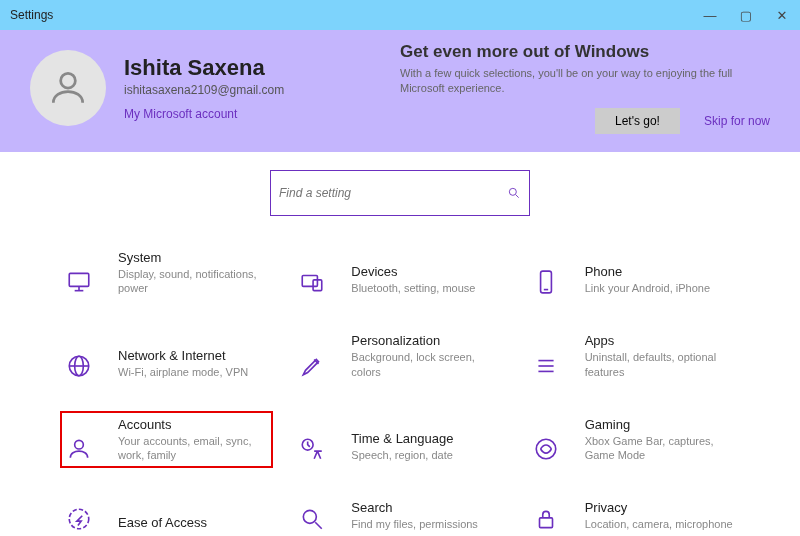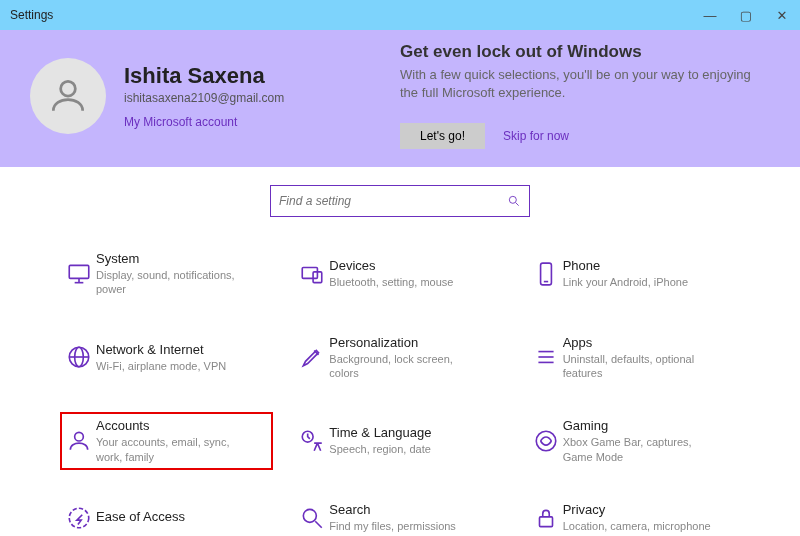--- a/index.html
+++ b/index.html
@@ -8,29 +8,29 @@
 .titlebar .title { flex: 1; }
 .titlebar .win-btn { width: 36px; height: 30px; display: flex; align-items: center; justify-content: center; font-size: 13px; color: #444; font-family: Arial; }
 .header { background: #c4b5fd; padding: 12px 30px 18px 30px; display: flex; }
 .profile { display: flex; flex: 1; align-items: center; gap: 18px; }
 .avatar { width: 76px; height: 76px; border-radius: 50%; background: #e4e4e4; display: flex; align-items: center; justify-content: center; }
 .profile-text h2 { font-size: 22px; font-weight: 600; color: #222; }
 .profile-text .email { font-size: 12px; color: #555; margin-top: 2px; }
 .profile-text .link { font-size: 12px; color: #6b2fbf; margin-top: 10px; cursor: pointer; }
 .promo { flex: 1; }
 .promo h3 { font-size: 17px; font-weight: 600; margin-bottom: 4px; }
-.promo p { font-size: 13px; color: #666; margin-bottom: 22px; line-height: 1.35; }
-.promo-row { display: flex; align-items: center; gap: 18px; }
+.promo p { font-size: 11px; color: #666; margin-bottom: 12px; line-height: 1.35; }
+.promo-row { display: flex; align-items: center; gap: 24px; justify-content: flex-end; }
 .promo-btn { background: #ccc; border: none; padding: 6px 20px; font-size: 12px; cursor: pointer; }
 .skip { font-size: 12px; color: #6b2fbf; cursor: pointer; }
 .search-wrap { display: flex; justify-content: center; padding: 18px 0 8px 0; background: #fff; }
-.search-box { width: 260px; height: 32px; border: 1.5px solid #6b2fbf; outline: none; display: flex; align-items: center; padding: 0 8px; }
+.search-box { width: 260px; height: 46px; border: 1.5px solid #6b2fbf; outline: none; display: flex; align-items: center; padding: 0 8px; }
 .search-box input { border: none; outline: none; flex: 1; font-size: 12px; font-style: italic; color: #888; background: transparent; }
 .grid { padding: 20px 60px; display: grid; grid-template-columns: repeat(3, 1fr); row-gap: 26px; column-gap: 20px; }
-.tile { display: flex; gap: 4px; align-items: center; cursor: pointer; padding: 6px; }
+.tile { display: flex; gap: 26px; align-items: flex-end; cursor: pointer; padding: 6px; }
 .tile.highlight { border: 2px solid #e60000; padding: 4px; }
 .tile .ico { width: 26px; height: 26px; flex-shrink: 0; display: flex; align-items: center; justify-content: center; color: #6b2fbf; }
 .tile .ico svg { stroke: #6b2fbf; fill: none; stroke-width: 1.5; }
 .tile-text .t-title { font-size: 13px; color: #222; margin-bottom: 2px; }
 .tile-text .t-desc { font-size: 11px; color: #888; line-height: 1.3; max-width: 150px; }
 </style>
 </head>
 <body>
 
 <div class="titlebar">
@@ -48,21 +48,21 @@
           <path d="M4 20c0-4 4-6 8-6s8 2 8 6" stroke="#888" fill="none" stroke-width="1.5"></path>
         </svg>
     </div>
     <div class="profile-text">
       <h2>Ishita Saxena</h2>
       <div class="email">ishitasaxena2109@gmail.com</div>
       <div class="link">My Microsoft account</div>
     </div>
   </div>
   <div class="promo">
-    <h3>Get even lock out of Windows</h3>
+    <h3>Get even more out of Windows</h3>
     <p>With a few quick selections, you'll be on your way to enjoying the full Microsoft experience.</p>
     <div class="promo-row">
       <button class="promo-btn">Let's go!</button>
       <span class="skip">Skip for now</span>
     </div>
   </div>
 </div>
 
 <div class="search-wrap">
   <div class="search-box">

